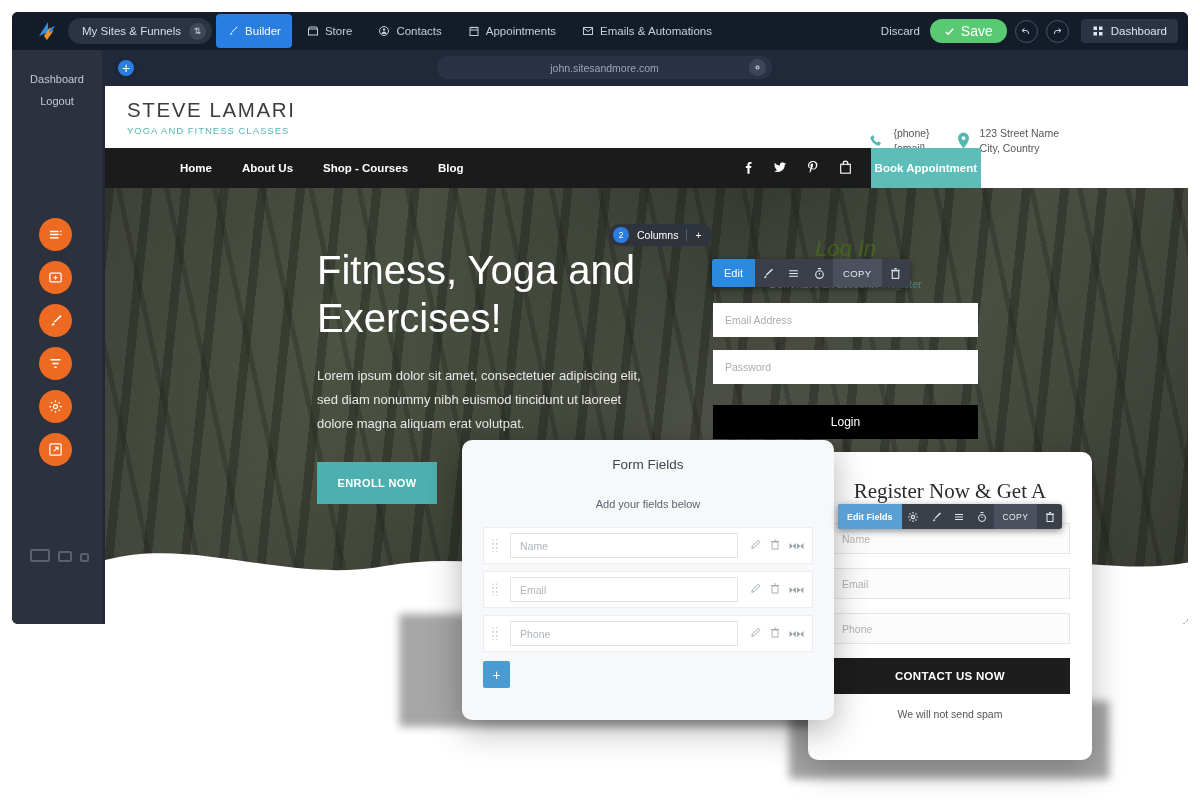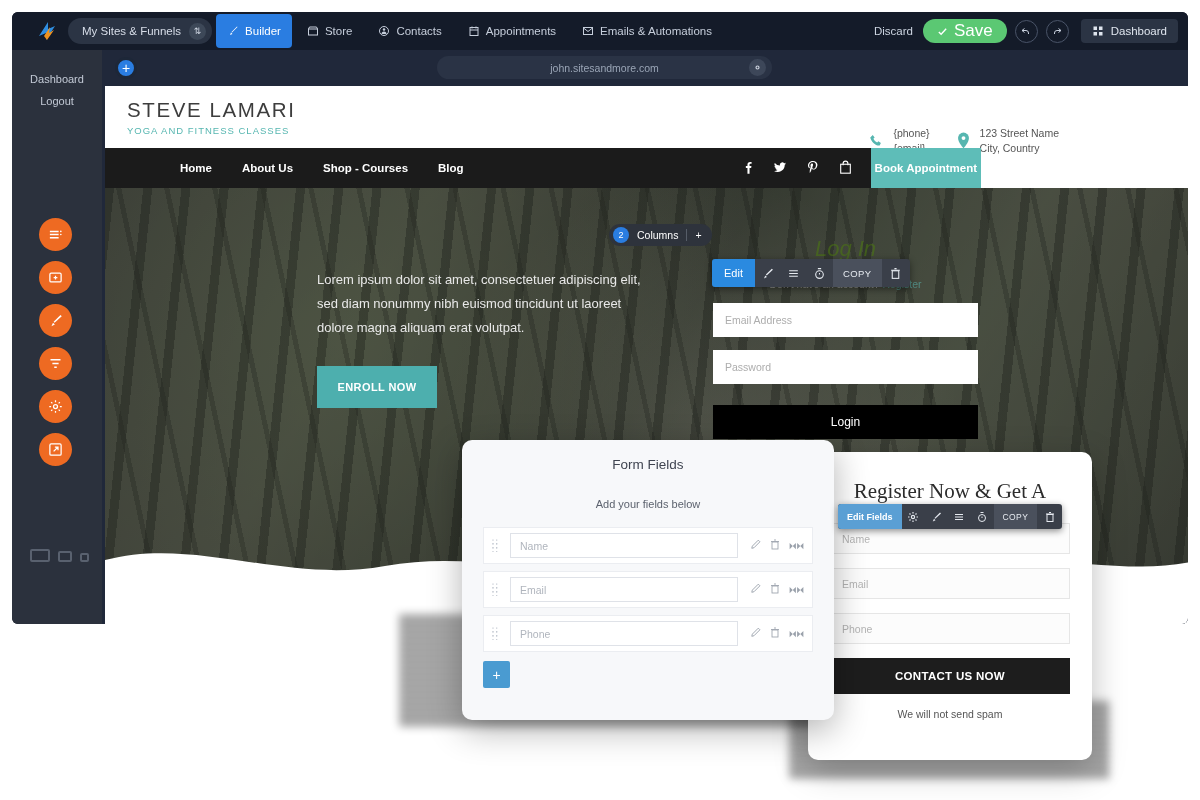--- a/index.html
+++ b/index.html
@@ -40,21 +40,21 @@
     padding: 17px 11px; border-radius: 4px; color:#c6cedb;
     font-size: 11.5px; white-space: nowrap; margin-left: 4px;
   }
   .tab.active { background:#2a7de1; color:#fff; }
   .tab svg { display:block; }
   .spacer { flex: 1; }
   .discard { color:#ccd4e0; font-size: 11.5px; margin-right: 10px; }
   .save-btn {
     display:flex; align-items:center; gap:6px;
     background:#5bc873; color:#fff; border-radius: 14px;
-    height: 24px; padding: 0 14px; font-size: 17px;
+    height: 24px; padding: 0 14px; font-size: 14px;
   }
   .round-btn {
     width: 23px; height: 23px; border-radius:50%;
     border: 1px solid #4a5468; color:#c9d1de;
     display:flex; align-items:center; justify-content:center;
     margin-left: 8px; font-size: 11px;
   }
   .dash-btn {
     display:flex; align-items:center; gap:7px;
     background:#2b3444; color:#dfe5ee; border-radius:4px;
@@ -482,20 +482,21 @@
             </div>
           </div>
           <div class="book-btn">Book Appointment</div>
         </div>
 
         <div class="hero">
           <div class="hero-bg"></div>
           <div class="hero-overlay"></div>
 
           <div class="hero-content">
+            <div class="hero-h1">Fitness, Yoga and Exercises!</div>
             <div class="hero-p">Lorem ipsum dolor sit amet, consectetuer adipiscing elit, sed diam nonummy nibh euismod tincidunt ut laoreet dolore magna aliquam erat volutpat.</div>
             <div class="enroll">ENROLL NOW</div>
           </div>
 
           <div class="login-col">
             <div class="login-title">Log In</div>
             <div class="login-sub">
               <span>Don't have an account?</span>
               <span class="reg">Register</span>
             </div>

